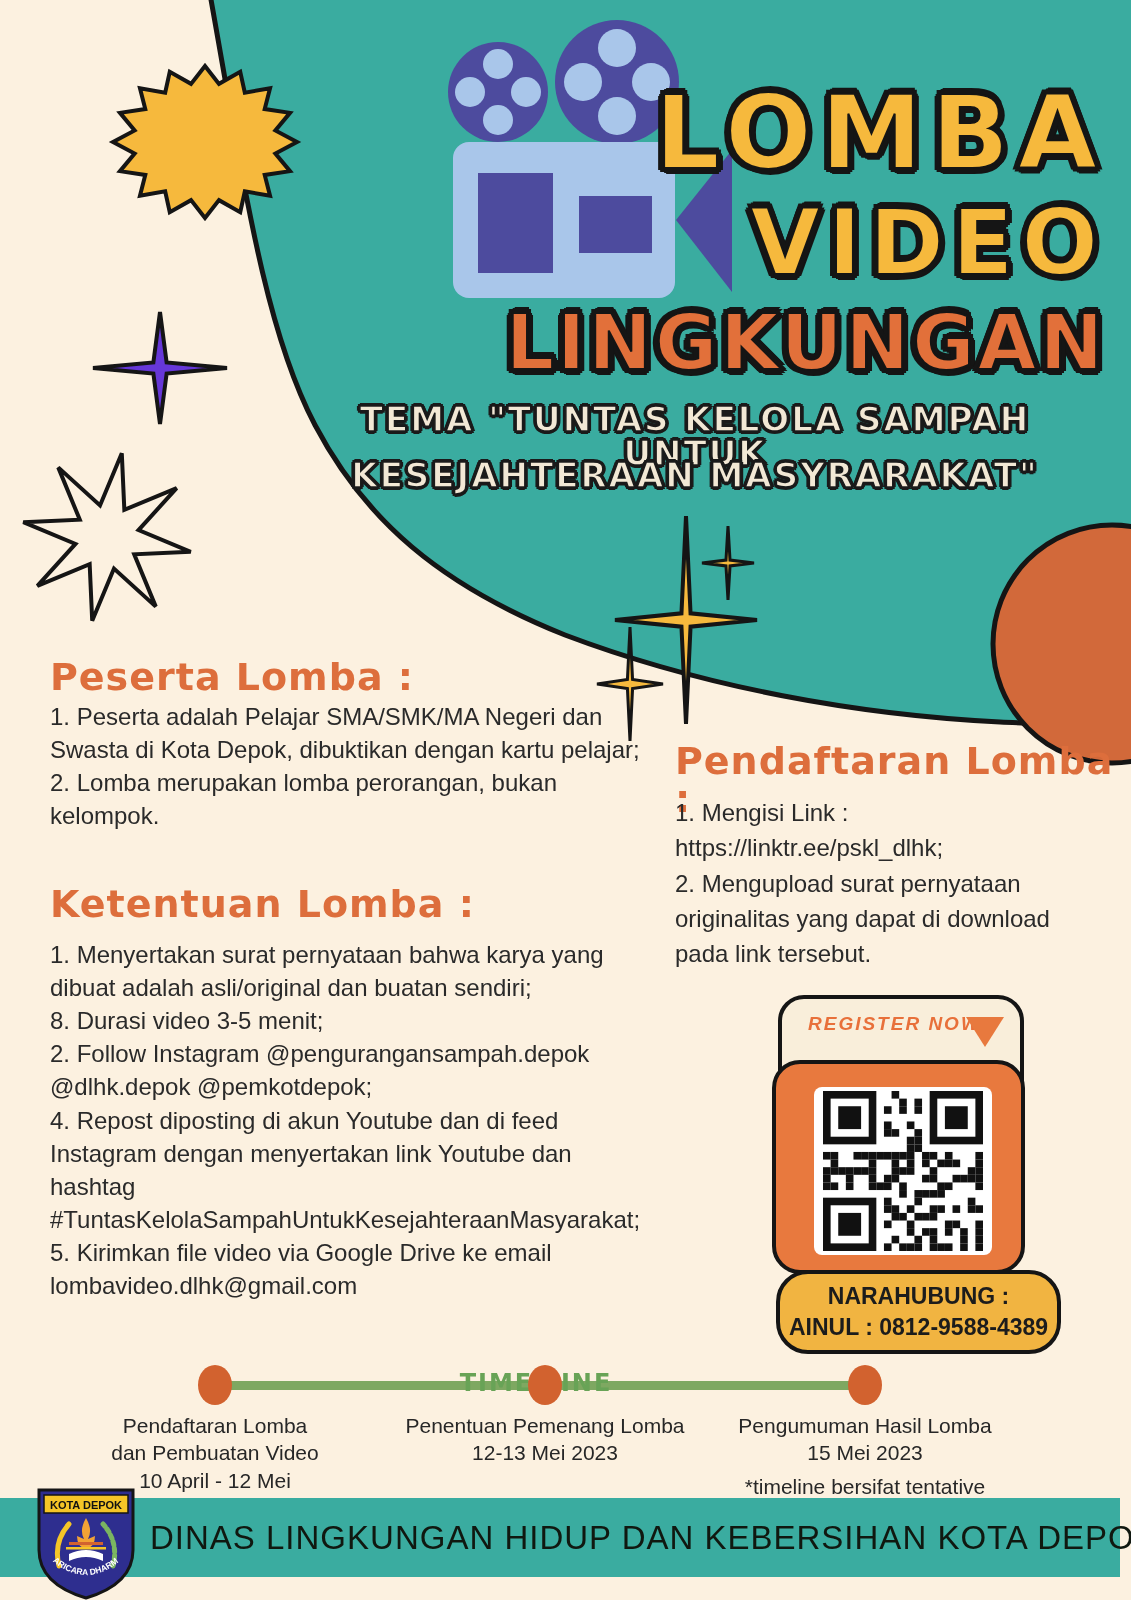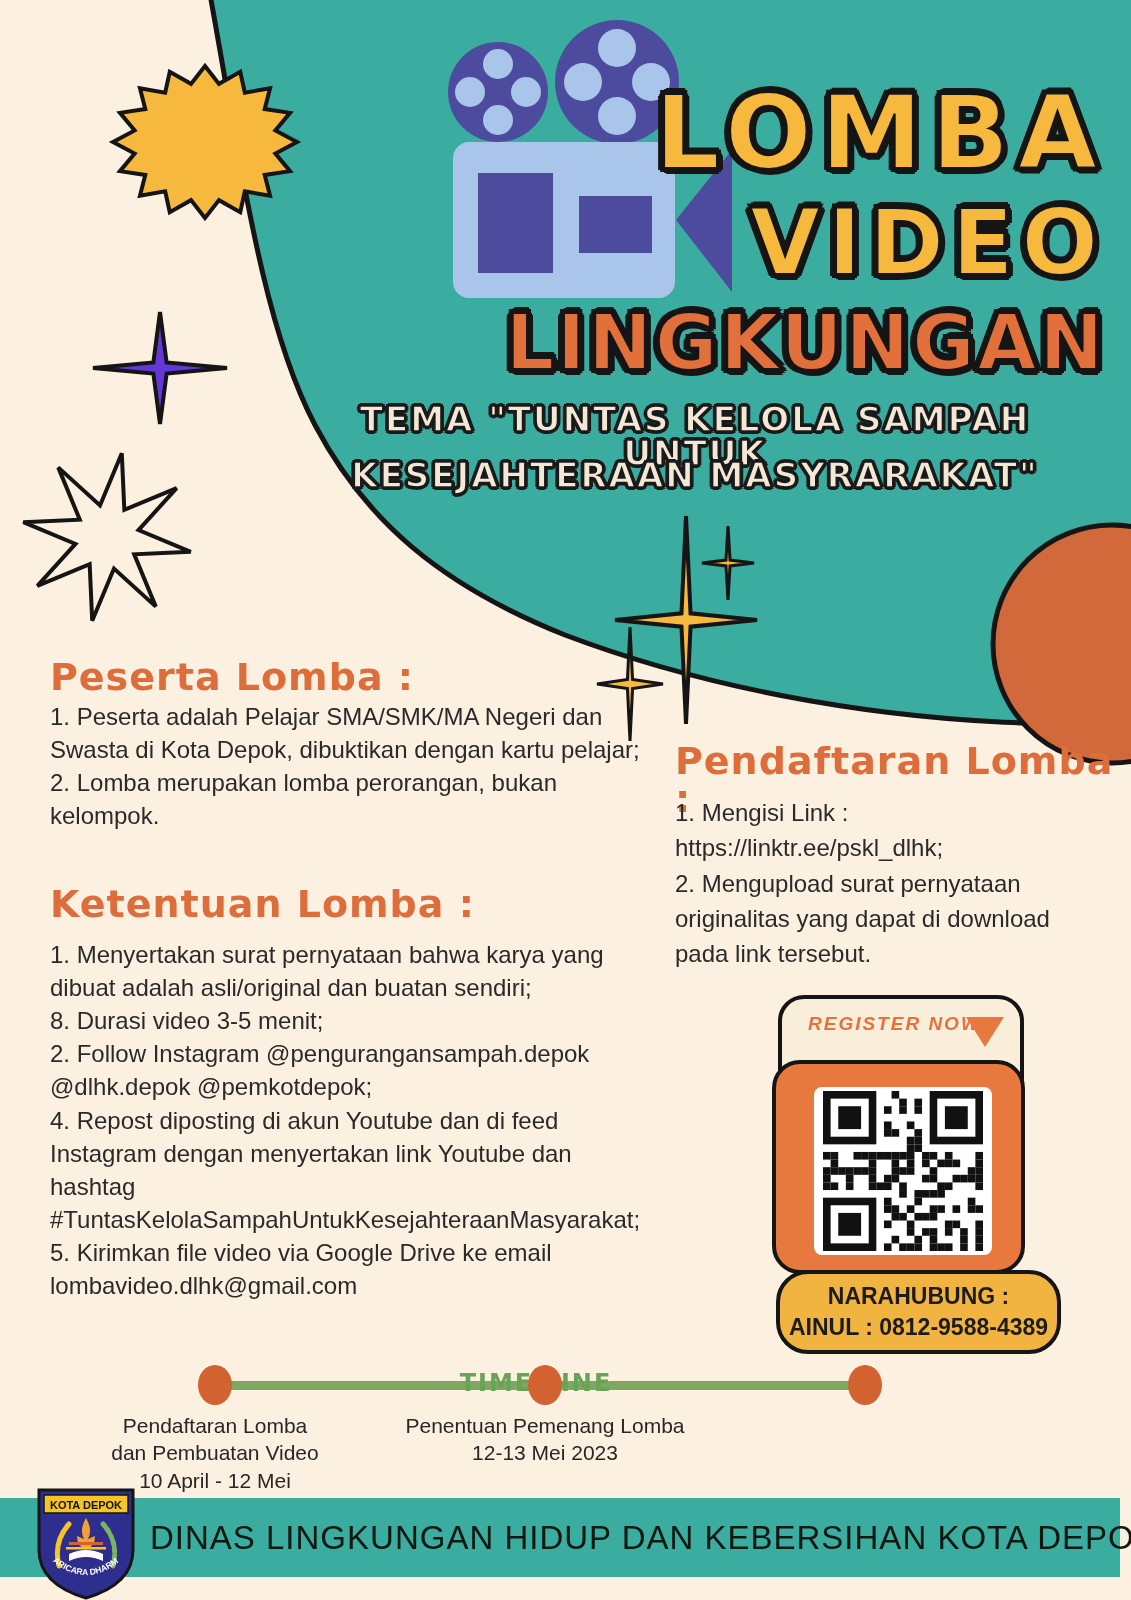--- a/index.html
+++ b/index.html
@@ -278,20 +278,25 @@
   <div class="tl-dot" style="left:848px;"></div>
   <div class="tl-milestone" style="left:95px;width:240px;">
     <div>Pendaftaran Lomba</div>
     <div>dan Pembuatan Video</div>
     <div>10 April - 12 Mei</div>
   </div>
   <div class="tl-milestone" style="left:405px;width:280px;">
     <div>Penentuan Pemenang Lomba</div>
     <div>12-13 Mei 2023</div>
   </div>
+  <div class="tl-milestone" style="left:725px;width:280px;">
+    <div>Pengumuman Hasil Lomba</div>
+    <div>15 Mei 2023</div>
+    <div class="tl-note">*timeline bersifat tentative</div>
+  </div>
 
   <div class="footer-band">
     <div class="footer-text">DINAS LINGKUNGAN HIDUP DAN KEBERSIHAN KOTA DEPOK</div>
   </div>
   <svg class="logo" width="102" height="116" viewBox="0 0 102 116">
     <path d="M 4,4 L 98,4 L 98,64 Q 98,98 51,112 Q 4,98 4,64 Z" fill="#2e2e8f" stroke="#151515" stroke-width="3"></path>
     <rect x="9" y="9" width="84" height="18" fill="#f5c527" stroke="#151515" stroke-width="1.5"></rect>
     <text x="51" y="22.5" text-anchor="middle" font-family="Liberation Sans, sans-serif" font-size="11" font-weight="bold" fill="#111">KOTA DEPOK</text>
     <path d="M 24,80 Q 18,56 34,38" fill="none" stroke="#f5c527" stroke-width="5" stroke-linecap="round"></path>
     <path d="M 78,80 Q 84,56 68,38" fill="none" stroke="#7ab661" stroke-width="5" stroke-linecap="round" stroke-dasharray="4,3"></path>

